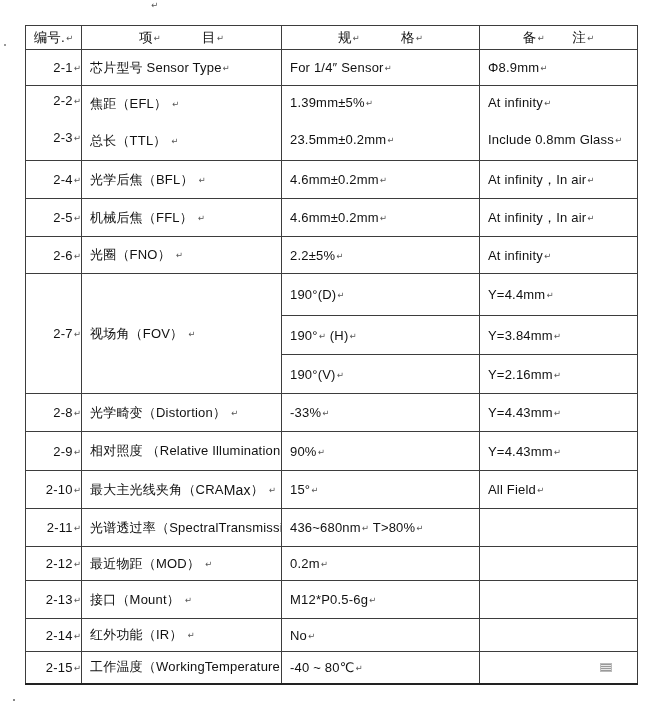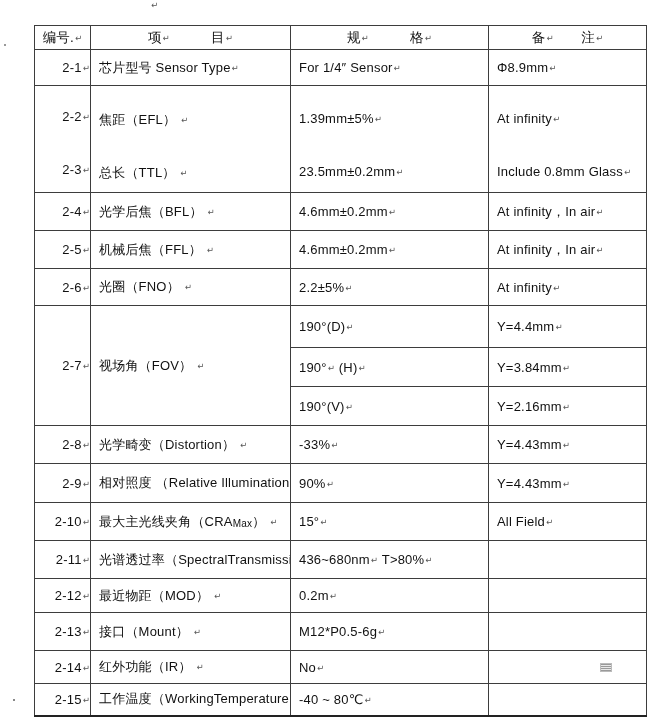--- a/index.html
+++ b/index.html
@@ -15,43 +15,43 @@
     position:absolute;left:150px;top:0px;
     font-size:9px;color:#777;
   }
   .stray-dot-left{
     position:absolute;left:4px;top:44px;width:2px;height:2px;background:#999;
   }
   .stray-dot-bottom{
     position:absolute;left:13px;top:699px;width:2px;height:2px;background:#888;
   }
   table.spec{
-    position:absolute;left:34px;top:25px;
+    position:absolute;left:25px;top:25px;
     border-collapse:collapse;
     table-layout:fixed;
     width:612px;
     font-size:13px;
   }
   table.spec td{
     border:1px solid #3d3d3d;
     vertical-align:middle;
     padding:0 0 0 8px;
     box-sizing:border-box;
     overflow:hidden;
     white-space:nowrap;
     letter-spacing:0.2px;
   }
   table.spec tr.last td{border-bottom:2px solid #222;}
   td.c-no{text-align:right;padding:0 2px;}
   tr.hdr td{text-align:center;padding:0 2px;font-size:13.5px;}
   .pm{font-size:8.5px;color:#555;vertical-align:1px;margin-left:1px;}
-  sub{font-size:10px;vertical-align:-1px;}
+  sub{font-size:14px;vertical-align:-1px;}
   
   tr.two td{vertical-align:top;}
-  tr.two td > div{height:37px;padding-top:9px;box-sizing:border-box;margin-top:16px;}
+  tr.two td > div{height:37px;padding-top:9px;box-sizing:border-box;}
   tr.two td.c-no > div{padding-top:7px;}
   .eot-marker{
     position:absolute;left:601px;top:664px;width:10px;height:7px;
     background:repeating-linear-gradient(to bottom,#9a9a9a 0 1px,#e8e8e8 1px 2px);
     outline:1px solid #bbb;
   }
 </style>
 </head>
 <body>
 

